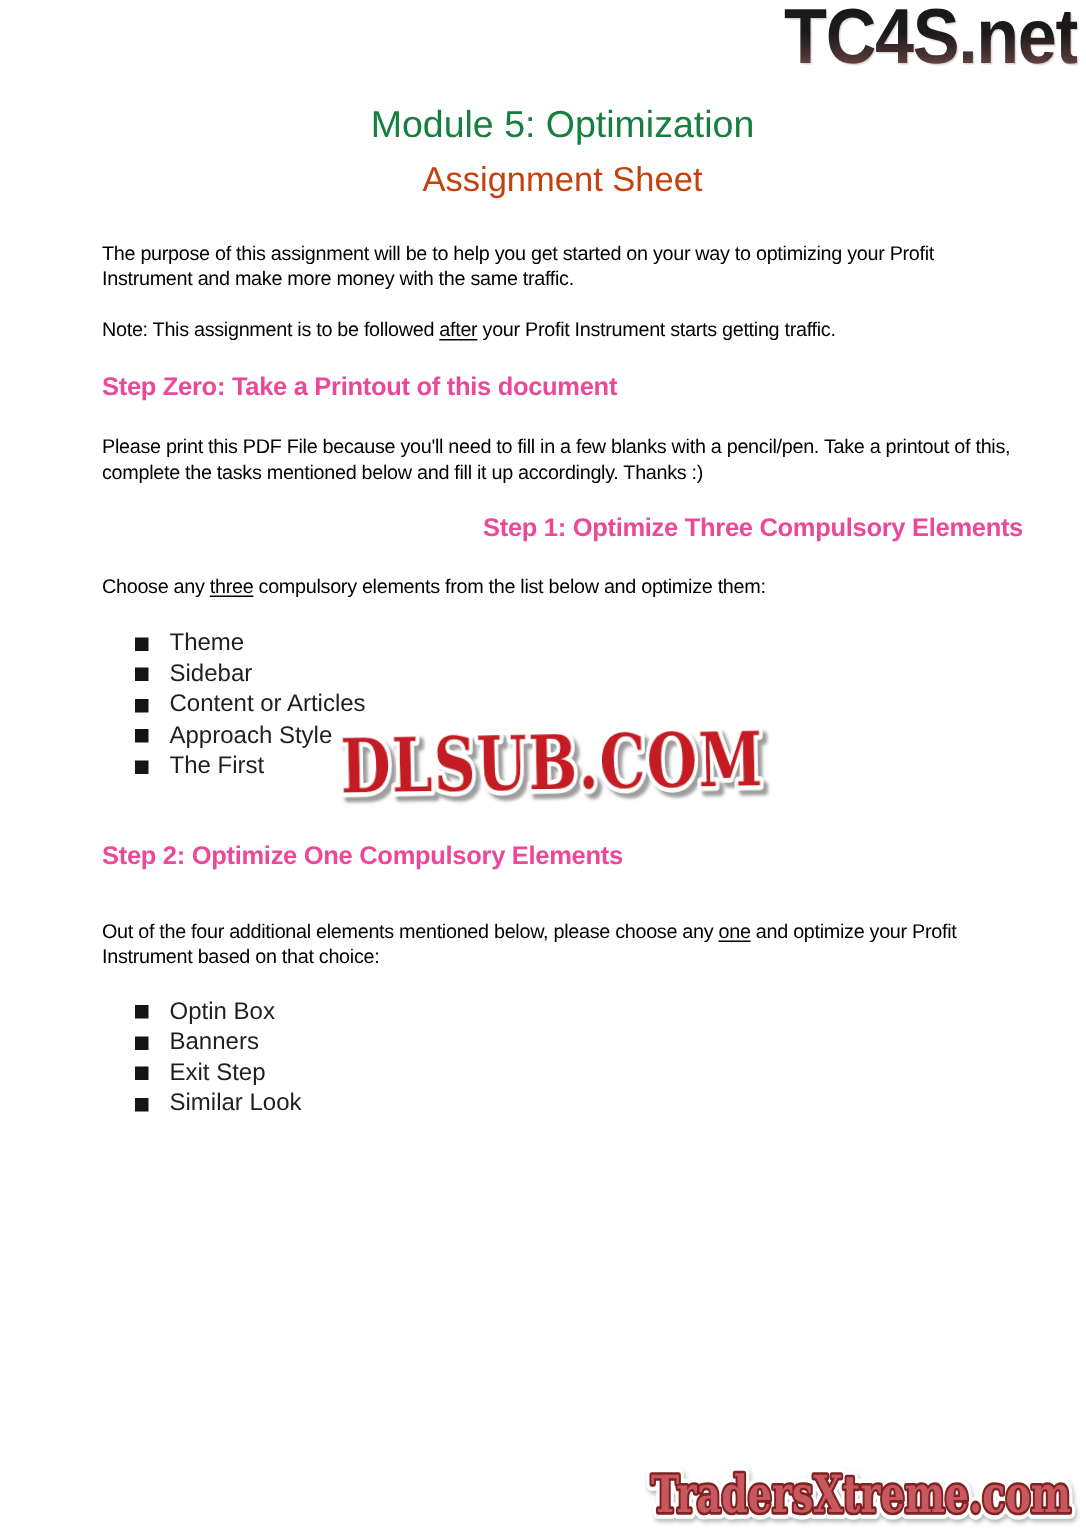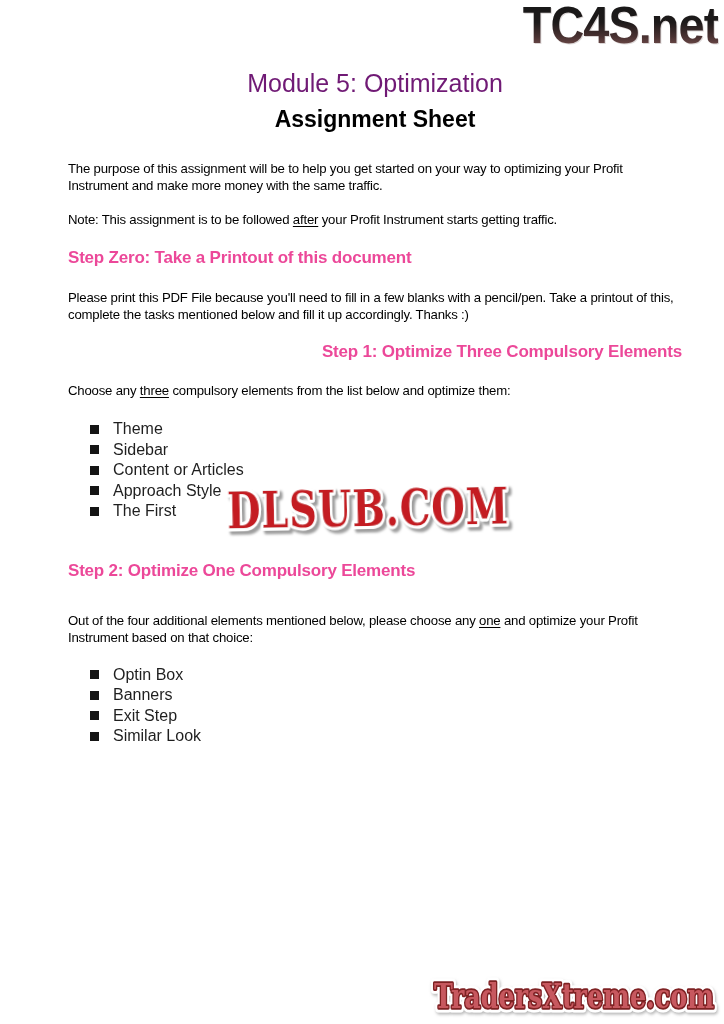--- a/index.html
+++ b/index.html
@@ -28,29 +28,29 @@
   .content {
     overflow: hidden;
     padding: 0 42px 0 68px;
     width: 614px;
   }
   .title {
     margin: 68px 0 0 0;
     font-size: 25px; line-height: 30px;
     font-weight: 400;
     text-align: center;
-    color: #701a75;
+    color: #15803d;
     letter-spacing: 0;
   }
   .subtitle {
     margin: 7px 0 0 0;
     font-size: 23px; line-height: 28px;
-    font-weight: 700;
+    font-weight: 400;
     text-align: center;
-    color: #000000;
+    color: #c2410c;
   }
   p, .para {
     margin: 0;
     font-size: 13.2px;
     line-height: 17px;
     letter-spacing: -0.2px;
     color: #000000;
   }
   .intro { margin-top: 27px; }
   .note  { margin-top: 17px; white-space: nowrap; }

